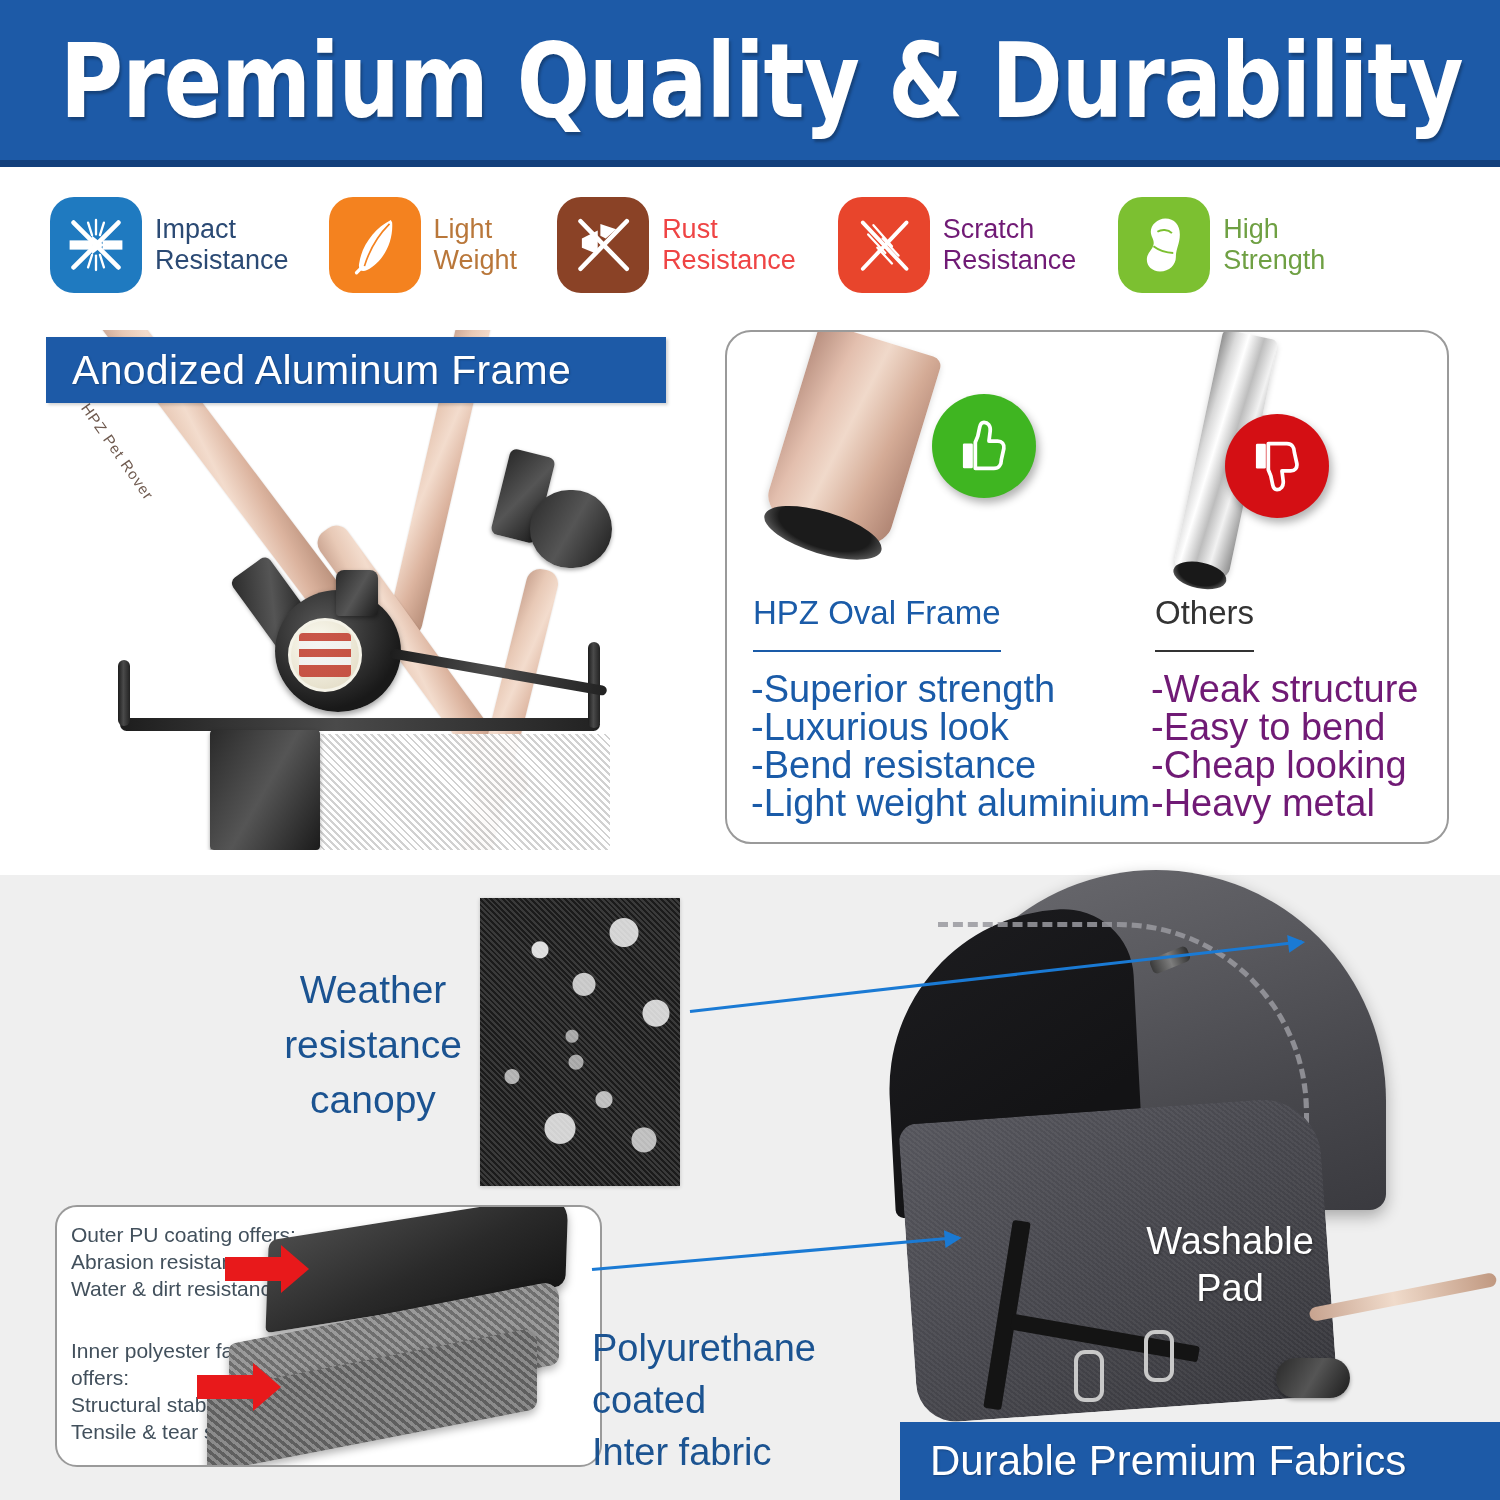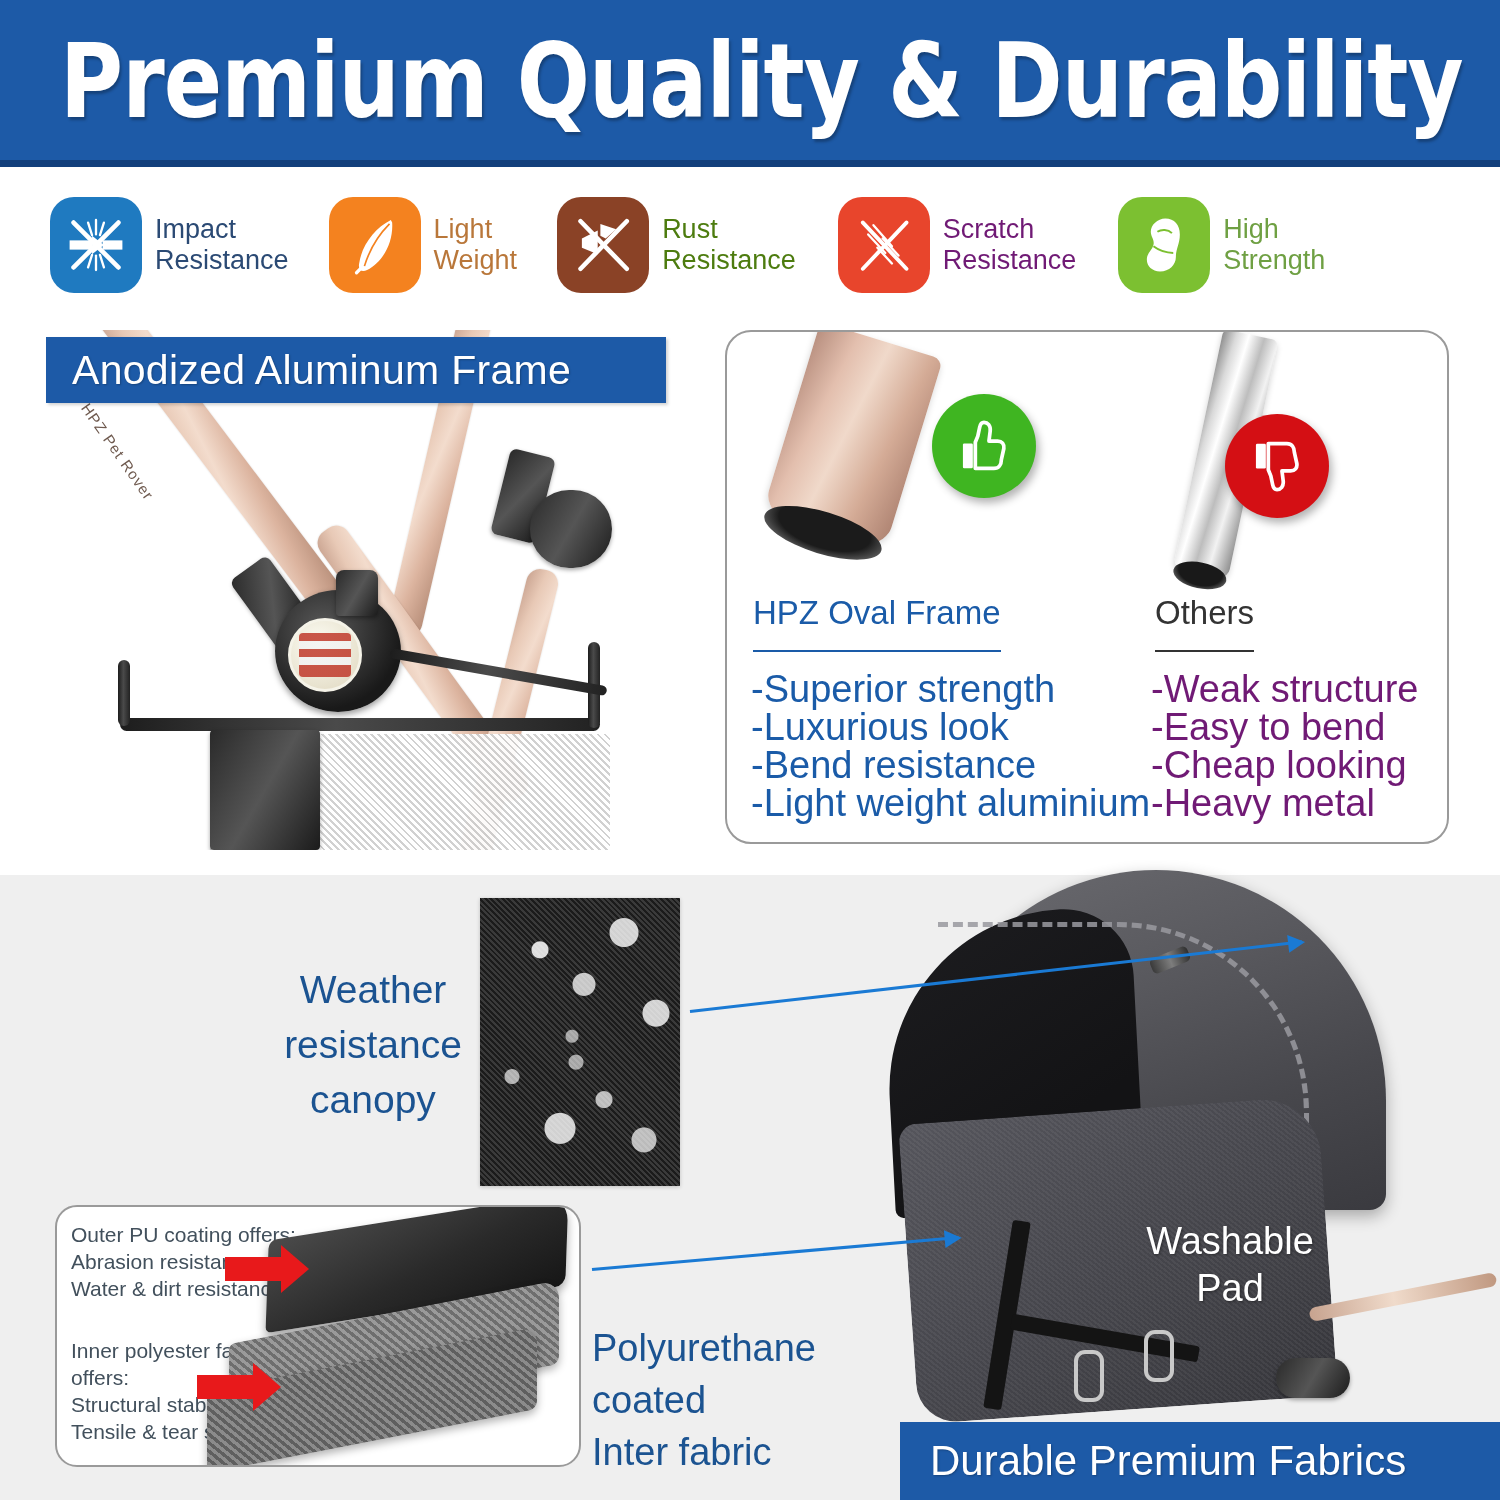--- a/index.html
+++ b/index.html
@@ -187,21 +187,21 @@
       radial-gradient(circle at 62% 70%, rgba(255,255,255,.7) 0 8px, transparent 9px),
       radial-gradient(circle at 40% 80%, rgba(255,255,255,.8) 0 15px, transparent 16px),
       radial-gradient(circle at 82% 84%, rgba(255,255,255,.7) 0 12px, transparent 13px),
       radial-gradient(circle at 16% 62%, rgba(255,255,255,.65) 0 7px, transparent 8px),
       repeating-linear-gradient(45deg,#3a3a3a 0 2px,#1b1b1b 2px 4px),
       #262626;
     box-shadow:0 1px 4px rgba(0,0,0,.2);
   }
   .pu-box{
     position:absolute;left:55px;top:1205px;width:522px;height:258px;
-    border:2px solid #9a9a9a;border-radius:22px;background:#fff;overflow:hidden;
+    border:2px solid #9a9a9a;border-radius:22px;background:#fff;overflow:hidden;padding-left:21px;
   }
   .pu-text{
     position:absolute;font-size:21px;line-height:27px;color:#42505c;
     font-family:"Liberation Sans",sans-serif;
   }
   .pu-text.outer{left:14px;top:14px;}
   .pu-text.inner{left:14px;top:130px;}
   .layer-top{
     position:absolute;left:210px;top:10px;width:300px;height:92px;
     background:linear-gradient(160deg,#4b4b4b,#2a2a2a 55%,#161616);
@@ -368,21 +368,21 @@
       <div class="feature-badge" style="background:#8a4226;">
         <svg class="icon-svg" viewBox="0 0 100 100">
           <polygon points="18,40 42,28 42,64 18,54" fill="#fff"></polygon>
           <polygon points="46,18 70,26 54,40 46,36" fill="#fff"></polygon>
           <g stroke="#fff" stroke-width="7" stroke-linecap="round">
             <line x1="16" y1="14" x2="86" y2="86"></line>
               <line x1="86" y1="14" x2="16" y2="86"></line>
           </g>
         </svg>
       </div>
-      <div class="feature-label" style="color:#4d7c0f;">
+      <div class="feature-label" style="color:#ef4444;">
         <div>Rust</div>
         <div>Resistance</div>
       </div>
     </div>
 
     <div class="feature" style="margin-left:42px;">
       <div class="feature-badge" style="background:#e8452c;">
         <svg class="icon-svg" viewBox="0 0 100 100">
           <g stroke="#fff" stroke-width="6" stroke-linecap="round">
             <line x1="18" y1="16" x2="84" y2="86"></line>

